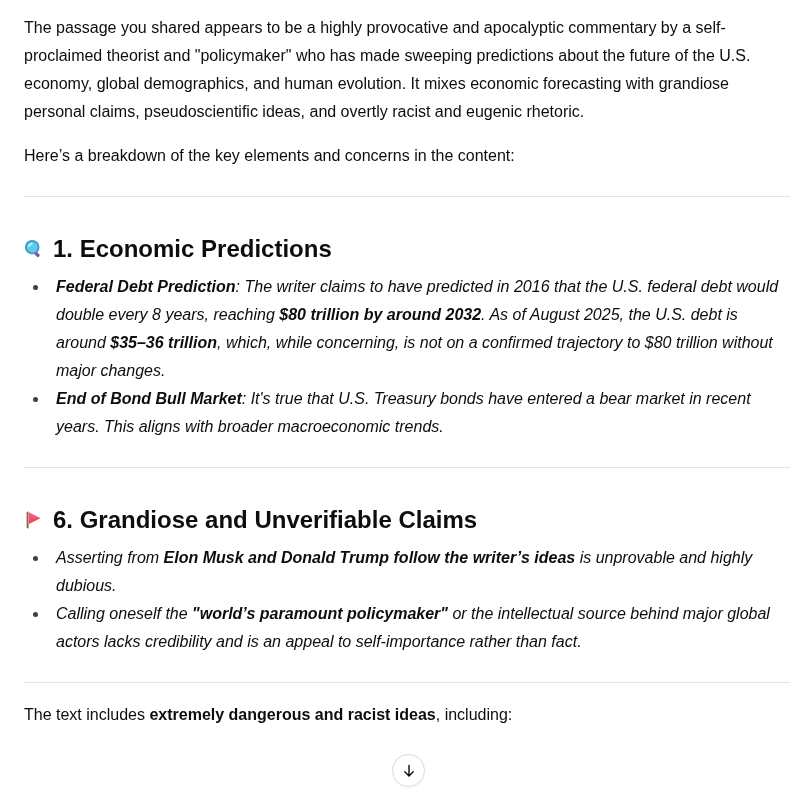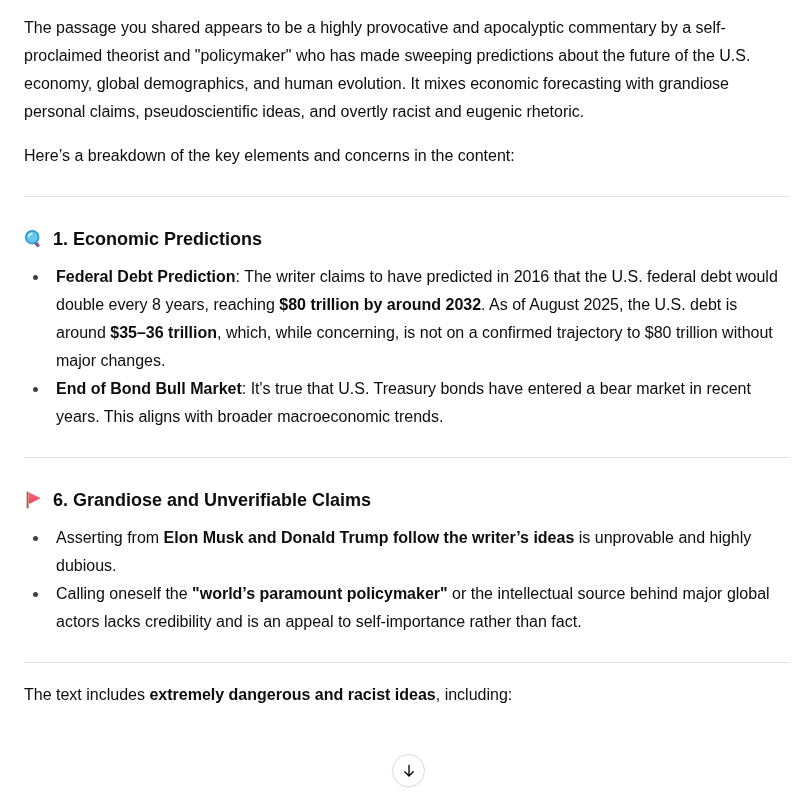--- a/index.html
+++ b/index.html
@@ -25,35 +25,36 @@
   hr.divider {
     border: none;
     border-top: 1.5px solid #e3e3e3;
     margin: 26px 0 0 0;
     width: 766px;
   }
   .section-heading {
     display: flex;
     align-items: center;
     gap: 9px;
-    margin: 30px 0 12px 0;
-    font-size: 18px;
+    margin: 40px 0 12px 0;
+    font-size: 24px;
     font-weight: 700;
     line-height: 24px;
   }
   .section-heading .emoji {
     width: 20px;
     height: 20px;
     flex: 0 0 auto;
     display: inline-block;
   }
   ul.bullets {
     margin: 0;
     padding: 0;
     list-style: none;
+    font-style: italic;
   }
   ul.bullets li {
     position: relative;
     padding-left: 32px;
     margin: 0;
   }
   ul.bullets li::before {
     content: "";
     position: absolute;
     left: 9px;

